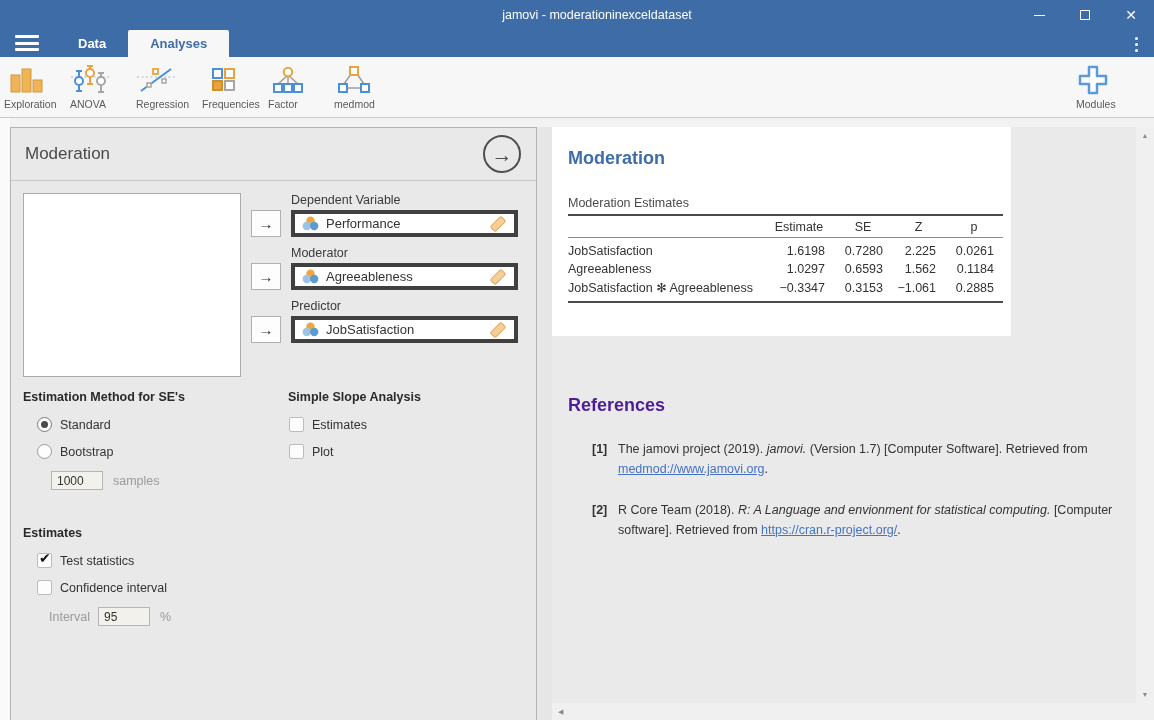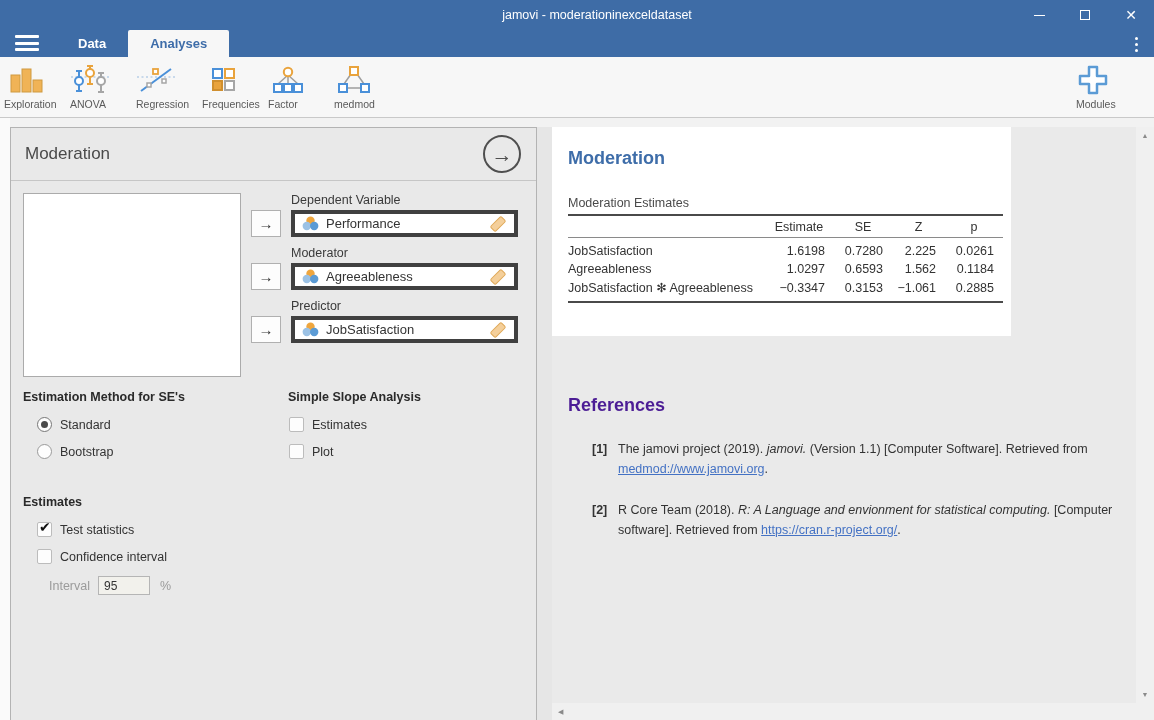--- a/index.html
+++ b/index.html
@@ -328,20 +328,24 @@
       <div class="opts-row">
         <div class="opt-col1">
           <div class="sec-title">Estimation Method for SE's</div>
           <div class="ctl-row">
             <span class="radio selected"></span>
             <span class="ctl-label">Standard</span>
           </div>
           <div class="ctl-row">
             <span class="radio"></span>
             <span class="ctl-label">Bootstrap</span>
+          </div>
+          <div class="inline-input-row">
+            <input class="mini-input" value="1000" style="">
+            <span class="gray-label after">samples</span>
           </div>
         </div>
         <div class="opt-col2">
           <div class="sec-title">Simple Slope Analysis</div>
           <div class="ctl-row col2">
             <span class="checkbox"></span>
             <span class="ctl-label">Estimates</span>
           </div>
           <div class="ctl-row col2">
             <span class="checkbox"></span>
@@ -408,21 +412,21 @@
             <td class="num">0.2885</td>
           </tr>
         </tbody>
       </table>
     </div>
 
     <div class="references">
       <div class="ref-title">References</div>
       <div class="ref-item">
         <span class="ref-index">[1]</span>
-        <span class="ref-text"><span>The jamovi project (2019). </span><i>jamovi.</i><span> (Version 1.1) [Computer Software]. Retrieved from </span><a>medmod://www.jamovi.org</a><span>.</span></span>
+        <span class="ref-text"><span>The jamovi project (2019). </span><i>jamovi.</i><span> (Version 1.7) [Computer Software]. Retrieved from </span><a>medmod://www.jamovi.org</a><span>.</span></span>
       </div>
       <div class="ref-item">
         <span class="ref-index">[2]</span>
         <span class="ref-text"><span>R Core Team (2018). </span><i>R: A Language and envionment for statistical computing.</i><span> [Computer software]. Retrieved from </span><a>https://cran.r-project.org/</a><span>.</span></span>
       </div>
     </div>
   </div>
 
   <div class="vscroll">
     <span class="arr up">▲</span>

